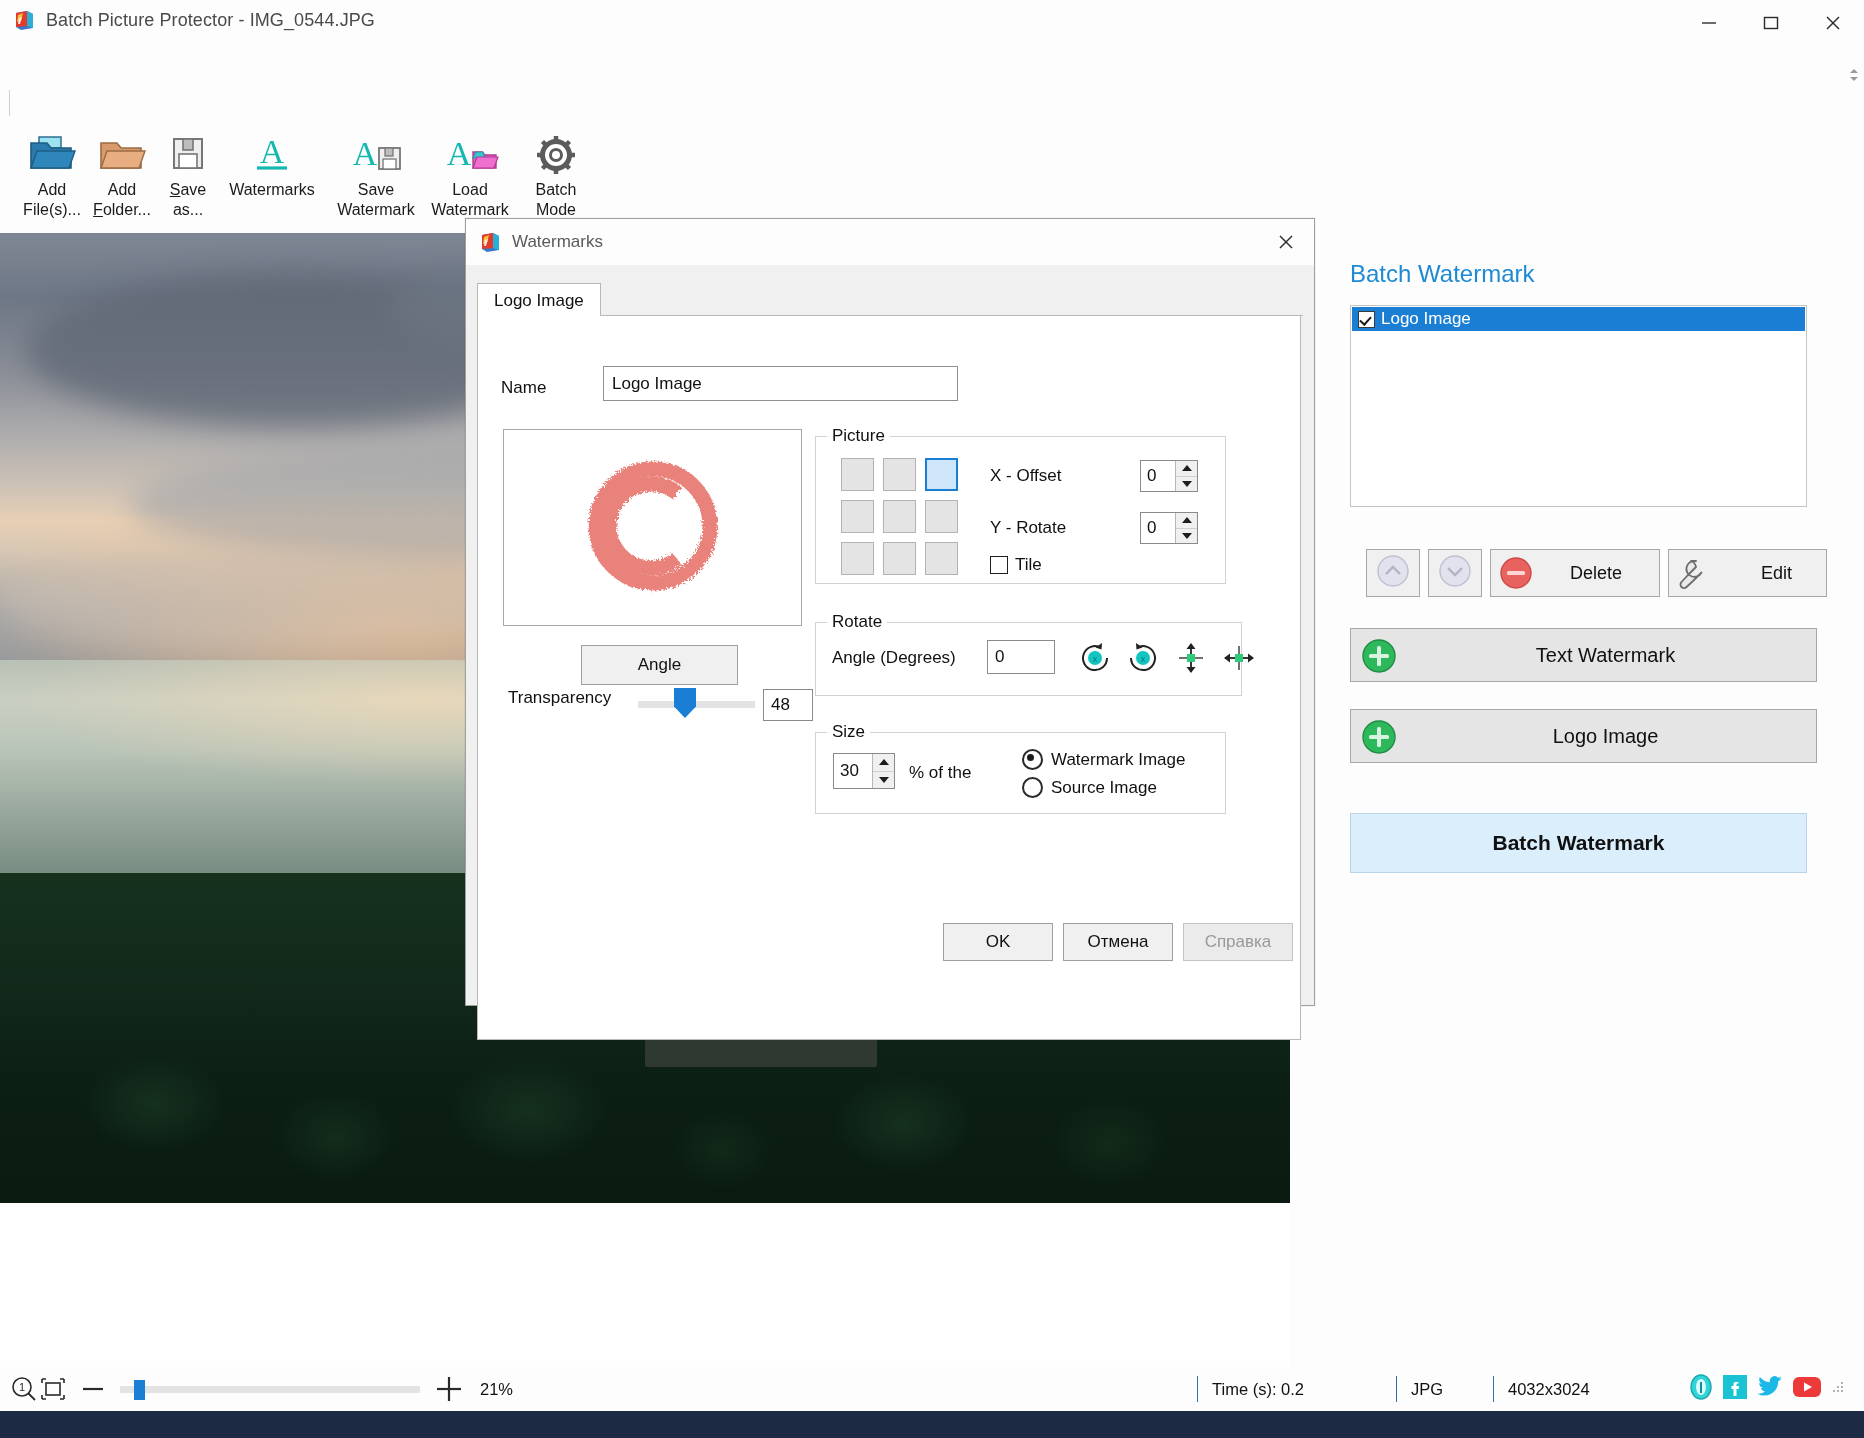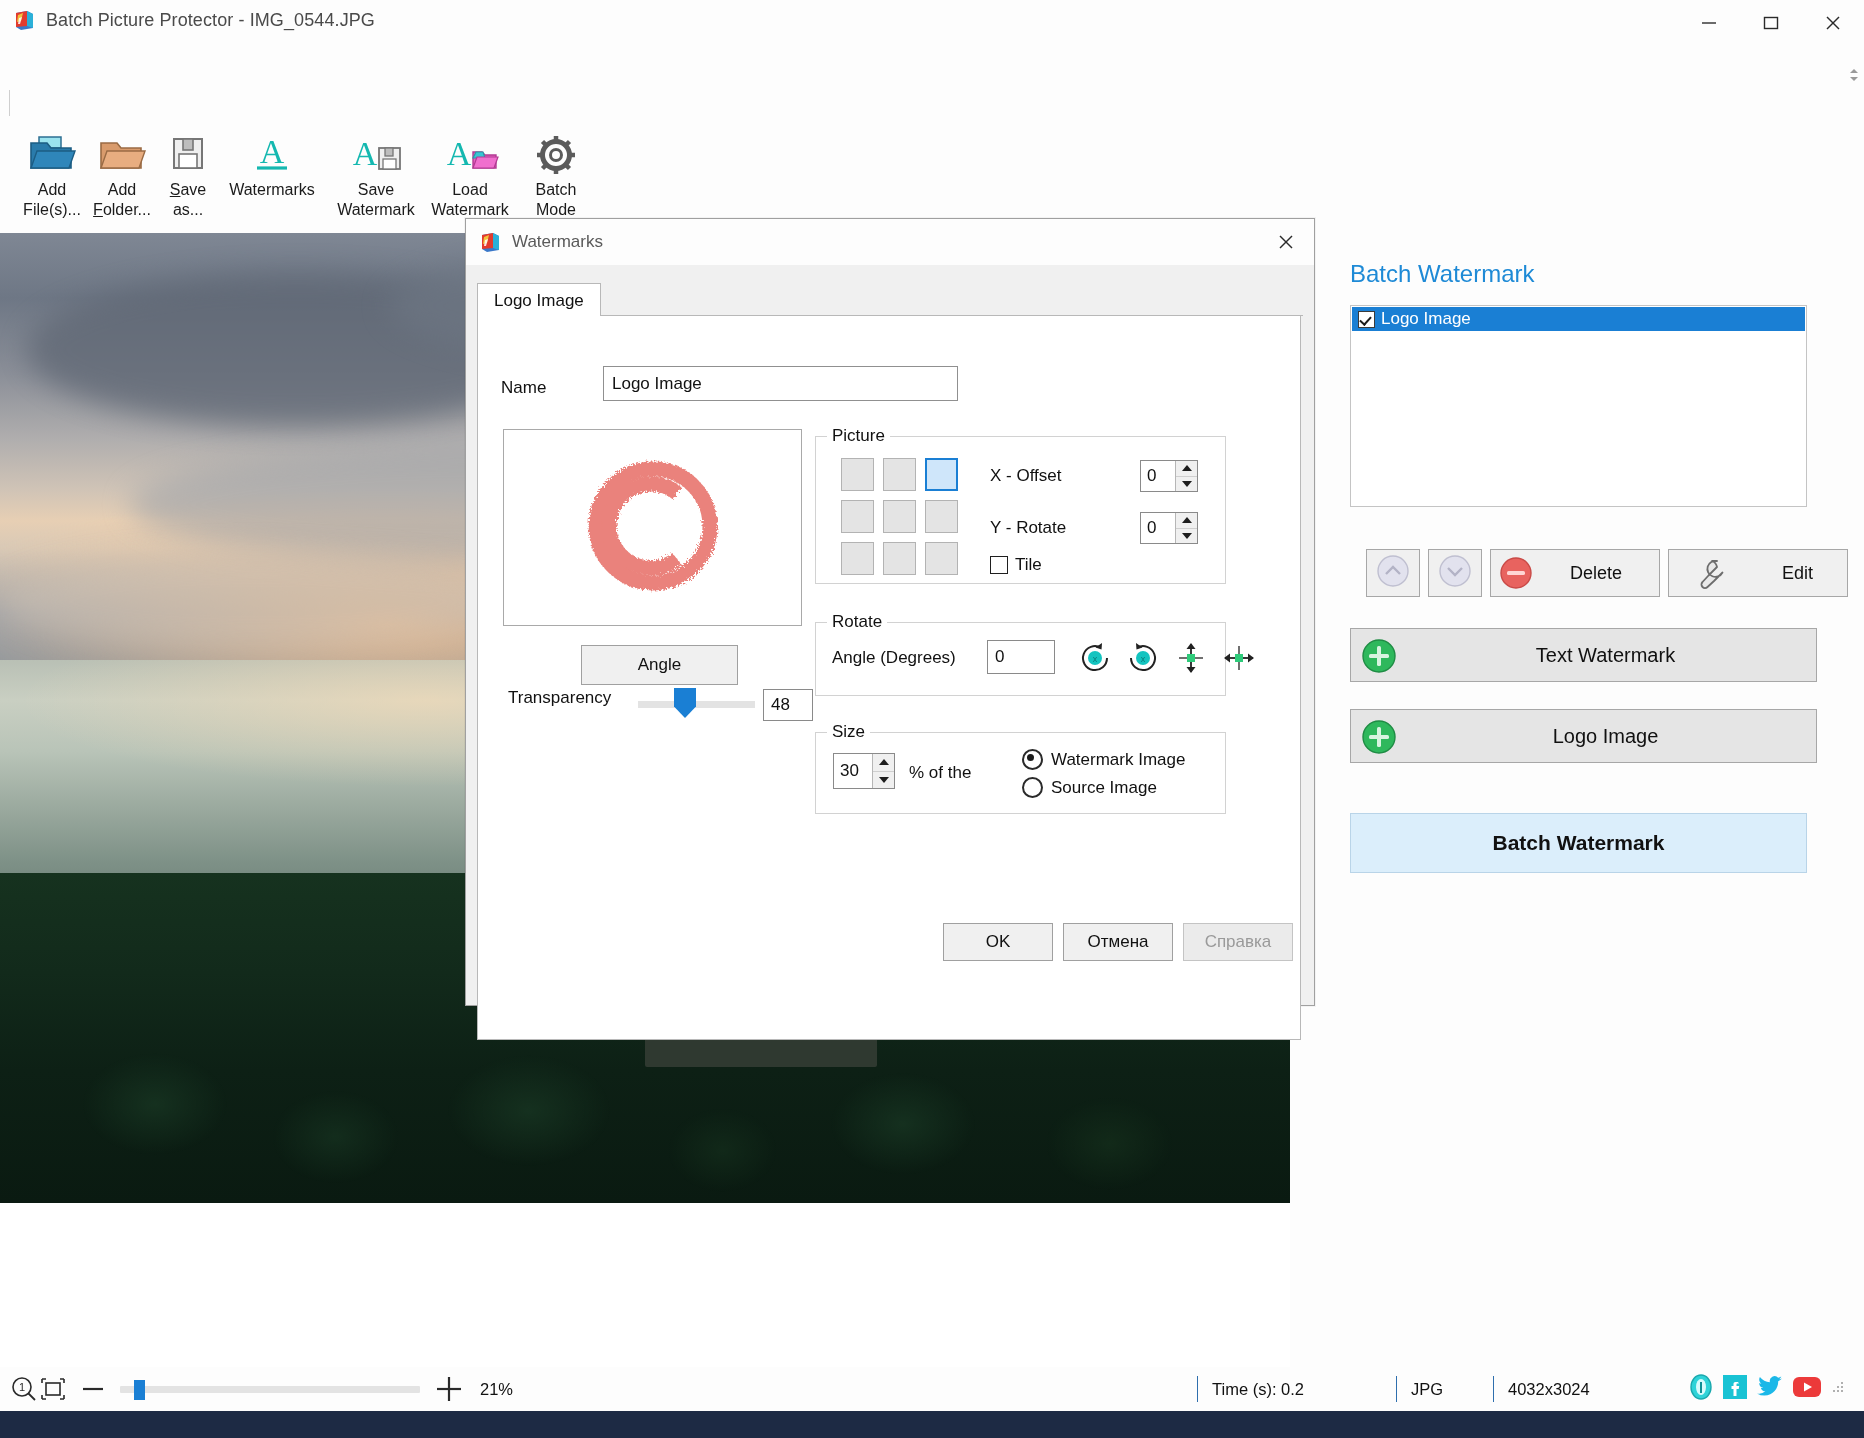--- a/index.html
+++ b/index.html
@@ -350,21 +350,21 @@
       </div>
       <div class="btn-wide" style="width:160px;padding-left:8px;">
         <span class="circ">
           <svg width="34" height="34" viewBox="0 0 34 34">
             <circle cx="17" cy="17" r="15" fill="#e8635f" stroke="#c94a47" stroke-width="1.4"></circle>
             <rect x="8" y="15" width="18" height="4" rx="1.6" fill="#ffd6d4"></rect>
           </svg>
         </span>
         <span class="lbl">Delete</span>
       </div>
-      <div class="btn-wide" style="width:153px;padding-left:25px;gap:20px;">
+      <div class="btn-wide" style="width:153px;padding-left:4px;gap:20px;">
         <span class="circ">
           <svg width="34" height="34" viewBox="0 0 34 34">
             <path d="M23 5 a8 8 0 1 0 5.5 11.5 L20 25 l-6.5 6 a3.5 3.5 0 0 1 -5 -5 l6 -6.5 L23 11 a8 8 0 0 0 -5 -6 Z" fill="#e9e9e9" stroke="#6d6d6d" stroke-width="1.8" stroke-linejoin="round"></path>
           </svg>
         </span>
         <span class="lbl">Edit</span>
       </div>
     </div>
 
     <div class="rp-big" style="top:395px;padding-left:10px;">
@@ -510,21 +510,21 @@
                 </div>
               </div>
           </div>
 
           <div style="position:absolute;left:174px;top:118px;display:flex;align-items:center;gap:7px;">
             <span class="cb"></span>
             <span class="lbl">Tile</span>
           </div>
         </div>
 
-        <div class="group" style="left:337px;top:306px;width:409px;height:72px;">
+        <div class="group" style="left:337px;top:306px;width:409px;height:72px;padding-left:16px;">
           <span class="group-lbl">Rotate</span>
           <span class="lbl" style="position:absolute;left:16px;top:25px;">Angle (Degrees)</span>
           <div style="position:absolute;left:171px;top:17px;width:68px;height:34px;border:1px solid #8a8a8a;background:#fff;display:flex;align-items:center;padding-left:7px;box-sizing:border-box;font-size:17px;color:#111;">0</div>
 
           <span style="position:absolute;left:262px;top:18px;">
             <svg width="34" height="34" viewBox="0 0 34 34">
               <path d="M29 17 a12 12 0 1 1 -6 -10.3" fill="none" stroke="#222" stroke-width="2"></path>
               <path d="M24 2 L23.5 8.5 L17.5 6.5 Z" fill="#222"></path>
               <circle cx="17" cy="17" r="7" fill="#14c4c0"></circle>
               <text x="17" y="21" font-size="9" fill="#0a7c79" text-anchor="middle" font-family="Liberation Sans, sans-serif">x</text>

